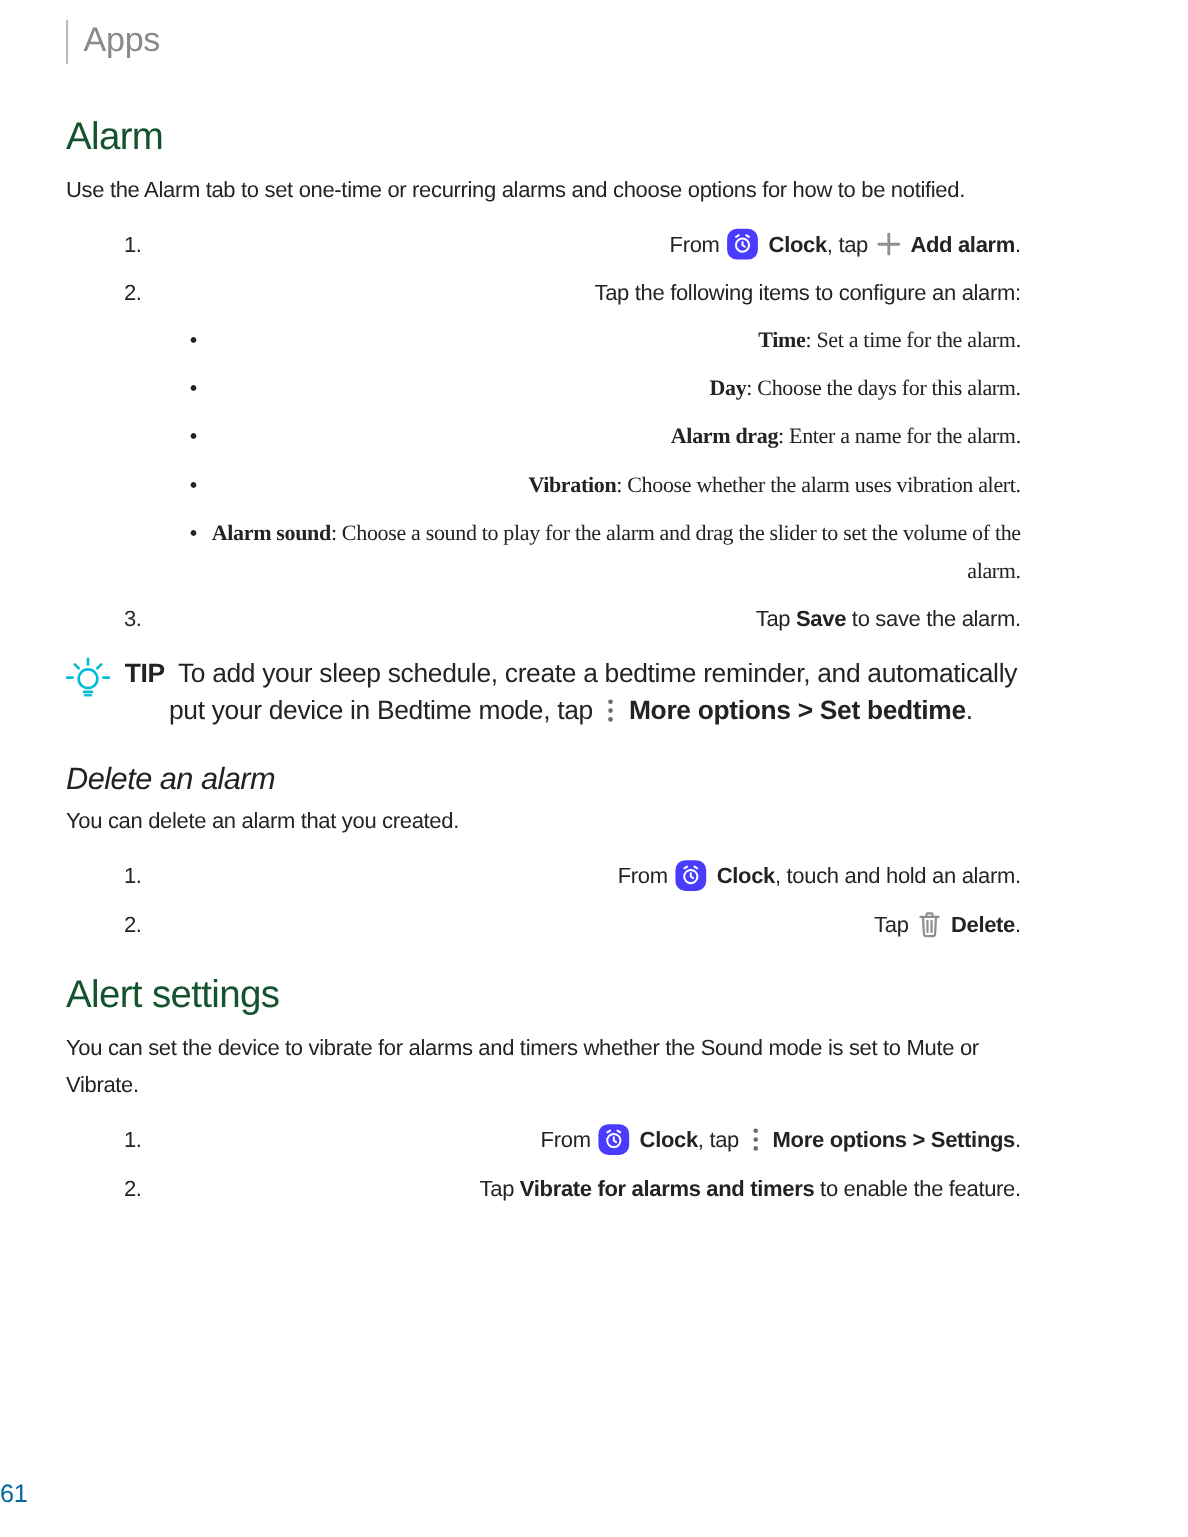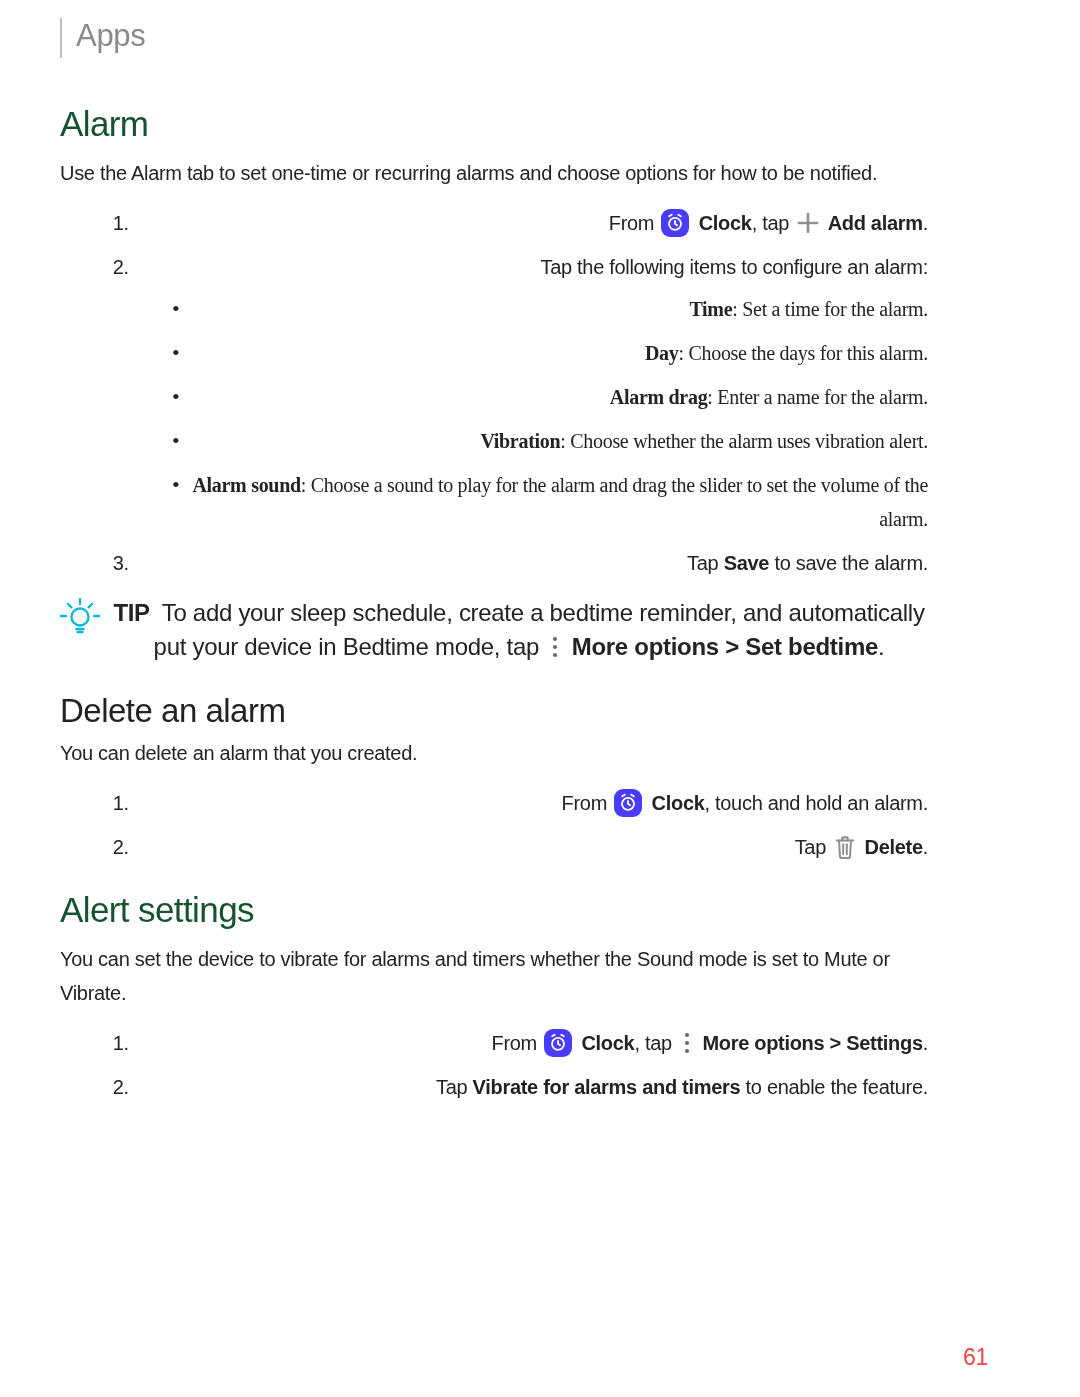--- a/index.html
+++ b/index.html
@@ -41,25 +41,26 @@
     line-height: 40px;
   }
   h2.section {
     font-size: 35px;
     font-weight: 400;
     margin: 0 0 12px 0;
     color: #14532d;
     letter-spacing: -0.6px;
   }
   h3.subsection {
-    font-size: 33px;
+    font-size: 28px;
     font-weight: 400;
     margin: 28px 0 6px 0;
     color: #222;
     letter-spacing: -0.5px;
+    font-style: italic;
   }
   p.body, li {
     font-size: 20px;
     line-height: 34px;
     font-weight: 400;
   }
   p.body { margin: 0 0 16px 0; }
   ol { margin: 0 0 16px 0; padding-left: 74px; text-align: right; }
   ol > li { padding-left: 4px; margin-bottom: 10px; }
   ul.bullets {
@@ -124,23 +125,23 @@
     text-align: center;
   }
   .tip-icon { flex: none; width: 40px; height: 40px; display:flex; align-items:center; justify-content:center; color:#00bcd4; }
   .tip-icon svg { width: 40px; height: 40px; }
   .tip-text { font-size: 24px; line-height: 34px; }
   .tip-label { font-weight: 700; margin-right: 6px; }
   .page-num {
     position: absolute;
     bottom: 26px;
     left: 0; right: 0;
-    text-align: right;
+    text-align: left;
     font-size: 23px;
-    color: #ef4444;
+    color: #0369a1;
   }
 </style>
 </head>
 <body>
 
 <div class="page">
 
   <div class="crumb-wrap">
     <div class="vrule"></div>
     <div class="crumb">Apps</div>

